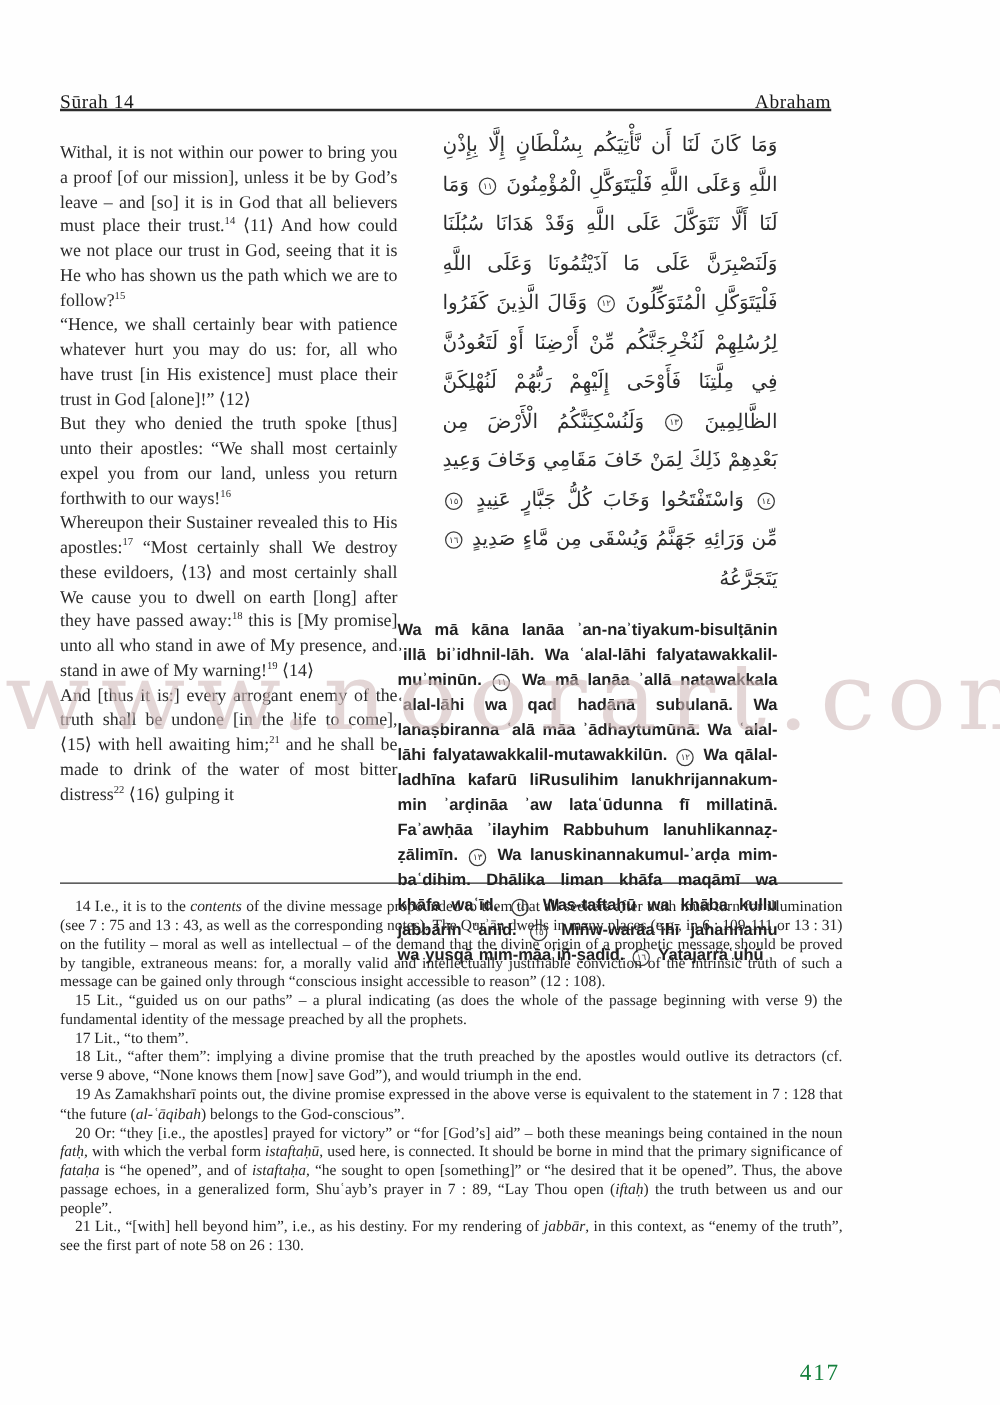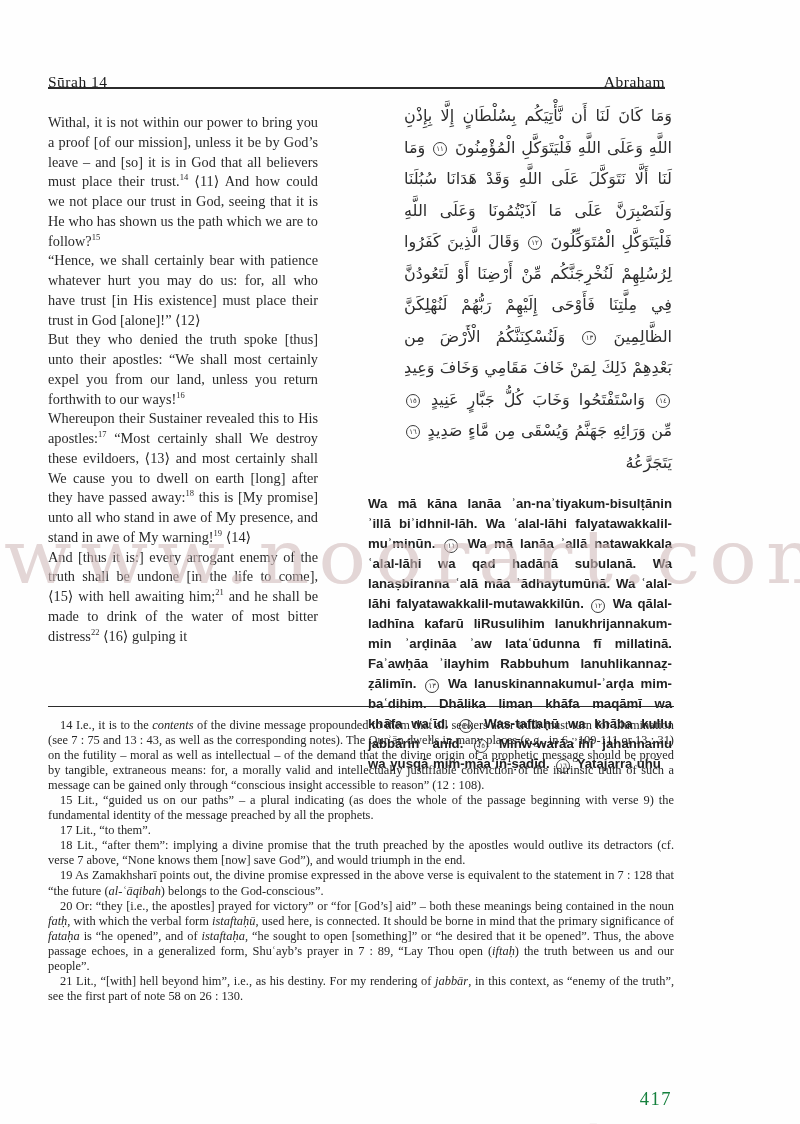--- a/index.html
+++ b/index.html
@@ -6,21 +6,21 @@
   .page{
     position:relative;width:800px;height:1124px;background:#fefefe;overflow:hidden;
     font-family:"Liberation Serif",serif;color:#262626;
   }
   .running-head{
     position:absolute;top:57px;left:48px;width:617px;
     display:flex;justify-content:space-between;
     font-size:15.5px;letter-spacing:.5px;color:#181818;margin-top:16px;
   }
   .head-rule{position:absolute;top:87px;left:48px;width:617px;border-top:2.2px solid #2b2b2b;}
-  .columns{position:absolute;top:100px;left:48px;width:624px;display:flex;gap:50px;}
+  .columns{position:absolute;top:100px;left:48px;width:624px;display:flex;}
   .col-left{width:270px;padding-top:13px;}
   .col-left p{
     margin:0;font-size:14.3px;line-height:19.75px;text-align:justify;
     color:#2a2a2a;hyphens:none;
   }
   .col-right{width:304px;}
   .arabic{
     direction:rtl;unicode-bidi:embed;text-align:justify;
     font-family:"DejaVu Sans",sans-serif;
     font-size:16px;line-height:31.5px;color:#2d2d2d;margin-left:36px;
@@ -84,21 +84,21 @@
       <div class="arabic" id="arabic" dir="rtl">وَمَا كَانَ لَنَا أَن نَّأْتِيَكُم بِسُلْطَانٍ إِلَّا بِإِذْنِ اللَّهِ وَعَلَى اللَّهِ فَلْيَتَوَكَّلِ الْمُؤْمِنُونَ <span class="vmark">١١</span> وَمَا لَنَا أَلَّا نَتَوَكَّلَ عَلَى اللَّهِ وَقَدْ هَدَانَا سُبُلَنَا وَلَنَصْبِرَنَّ عَلَى مَا آذَيْتُمُونَا وَعَلَى اللَّهِ فَلْيَتَوَكَّلِ الْمُتَوَكِّلُونَ <span class="vmark">١٢</span> وَقَالَ الَّذِينَ كَفَرُوا لِرُسُلِهِمْ لَنُخْرِجَنَّكُم مِّنْ أَرْضِنَا أَوْ لَتَعُودُنَّ فِي مِلَّتِنَا فَأَوْحَى إِلَيْهِمْ رَبُّهُمْ لَنُهْلِكَنَّ الظَّالِمِينَ <span class="vmark">١٣</span> وَلَنُسْكِنَنَّكُمُ الْأَرْضَ مِن بَعْدِهِمْ ذَلِكَ لِمَنْ خَافَ مَقَامِي وَخَافَ وَعِيدِ <span class="vmark">١٤</span> وَاسْتَفْتَحُوا وَخَابَ كُلُّ جَبَّارٍ عَنِيدٍ <span class="vmark">١٥</span> مِّن وَرَائِهِ جَهَنَّمُ وَيُسْقَى مِن مَّاءٍ صَدِيدٍ <span class="vmark">١٦</span> يَتَجَرَّعُهُ</div>
       <div class="translit" id="translit">Wa mā kāna lanāa ʾan-naʾtiyakum-bisulṭānin ʾillā biʾidhnil-lāh. Wa ʿalal-lāhi falyatawakkalil-muʾminūn. <span class="vmark">١١</span> Wa mā lanāa ʾallā natawakkala ʿalal-lāhi wa qad hadānā subulanā. Wa lanaṣbiranna ʿalā māa ʾādhaytumūnā. Wa ʿalal-lāhi falyatawakkalil-mutawakkilūn. <span class="vmark">١٢</span> Wa qālal-ladhīna kafarū liRusulihim lanukhrijannakum-min ʾarḍināa ʾaw lataʿūdunna fī millatinā. Faʾawḥāa ʾilayhim Rabbuhum lanuhlikannaẓ-ẓālimīn. <span class="vmark">١٣</span> Wa lanuskinannakumul-ʾarḍa mim-baʿdihim. Dhālika liman khāfa maqāmī wa khāfa waʿīd. <span class="vmark">١٤</span> Was-taftaḥū wa khāba kullu jabbārin ʿanīd. <span class="vmark">١٥</span> Miñw-warāaʾihī jahannamu wa yusqā mim-māaʾiñ-ṣadīd. <span class="vmark">١٦</span> Yatajarraʿuhū</div>
     </section>
   </main>
 
   <div class="footblock">
     <section class="footnotes" id="footnotes">
         <p>14 I.e., it is to the <i>contents</i> of the divine message propounded to them that all seekers after truth must turn for illumination (see 7 : 75 and 13 : 43, as well as the corresponding notes). The Qurʾān dwells in many places (e.g., in 6 : 109-111 or 13 : 31) on the futility – moral as well as intellectual – of the demand that the divine origin of a prophetic message should be proved by tangible, extraneous means: for, a morally valid and intellectually justifiable conviction of the intrinsic truth of such a message can be gained only through “conscious insight accessible to reason” (12 : 108).</p>
         <p>15 Lit., “guided us on our paths” – a plural indicating (as does the whole of the passage beginning with verse 9) the fundamental identity of the message preached by all the prophets.</p>
         <p>17 Lit., “to them”.</p>
-        <p>18 Lit., “after them”: implying a divine promise that the truth preached by the apostles would outlive its detractors (cf. verse 7 above, “None knows them [now] save God”), and would triumph in the end.</p>
+        <p>18 Lit., “after them”: implying a divine promise that the truth preached by the apostles would outlive its detractors (cf. verse 9 above, “None knows them [now] save God”), and would triumph in the end.</p>
         <p>19 As Zamakhsharī points out, the divine promise expressed in the above verse is equivalent to the statement in 7 : 128 that “the future (<i>al-ʿāqibah</i>) belongs to the God-conscious”.</p>
         <p>20 Or: “they [i.e., the apostles] prayed for victory” or “for [God’s] aid” – both these meanings being contained in the noun <i>fatḥ</i>, with which the verbal form <i>istaftaḥū</i>, used here, is connected. It should be borne in mind that the primary significance of <i>fataḥa</i> is “he opened”, and of <i>istaftaḥa</i>, “he sought to open [something]” or “he desired that it be opened”. Thus, the above passage echoes, in a generalized form, Shuʿayb’s prayer in 7 : 89, “Lay Thou open (<i>iftaḥ</i>) the truth between us and our people”.</p>
         <p>21 Lit., “[with] hell beyond him”, i.e., as his destiny. For my rendering of <i>jabbār</i>, in this context, as “enemy of the truth”, see the first part of note 58 on 26 : 130.</p>
       </section>
   </div>
 
   <div class="pageno">417</div>
 
   <div class="watermark">www.noorart.com</div>
   <div class="watermark wm-bottom">www.noorart.com</div>

